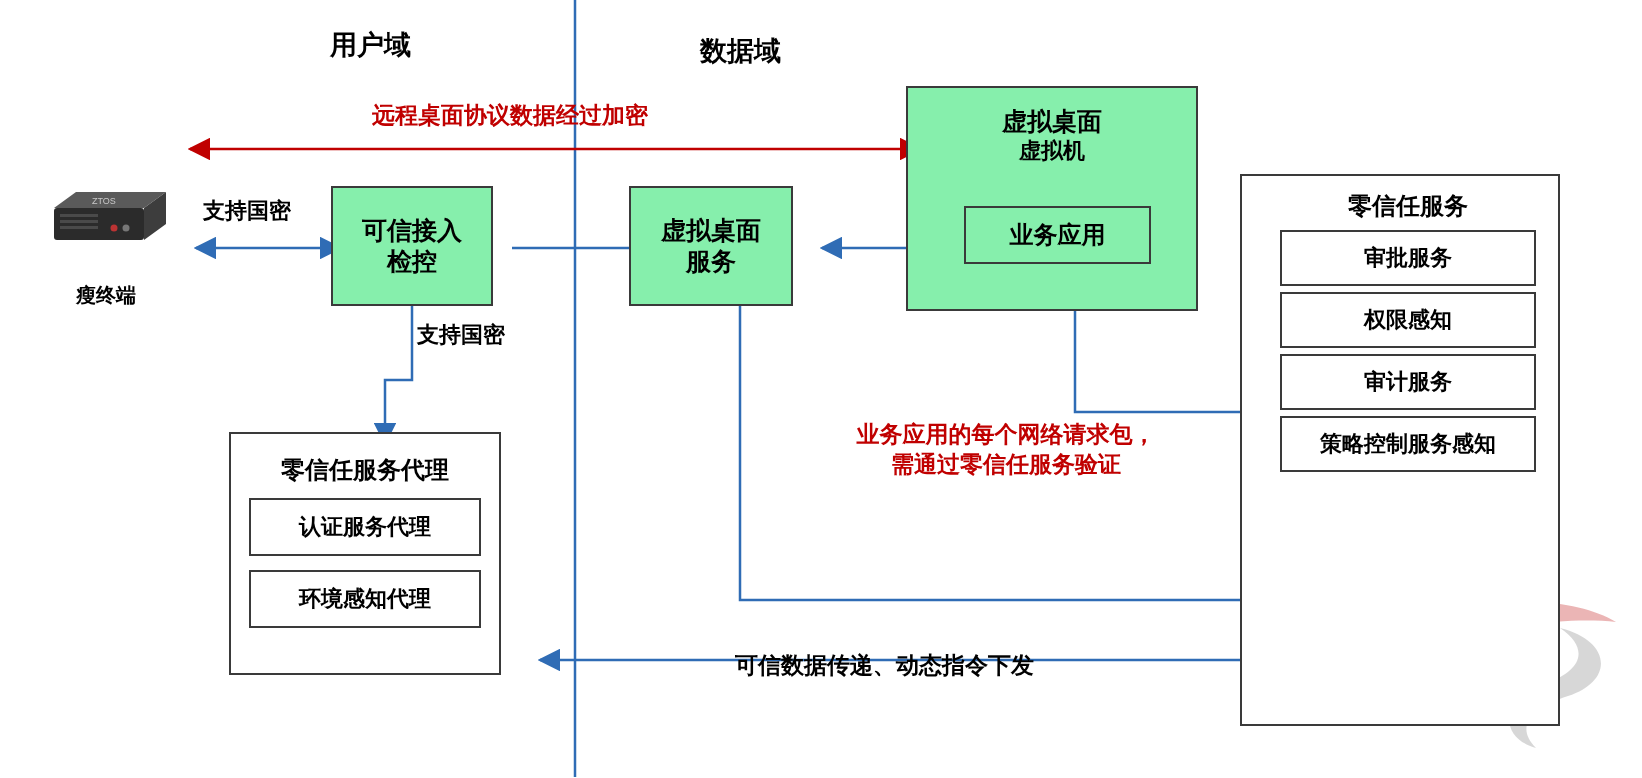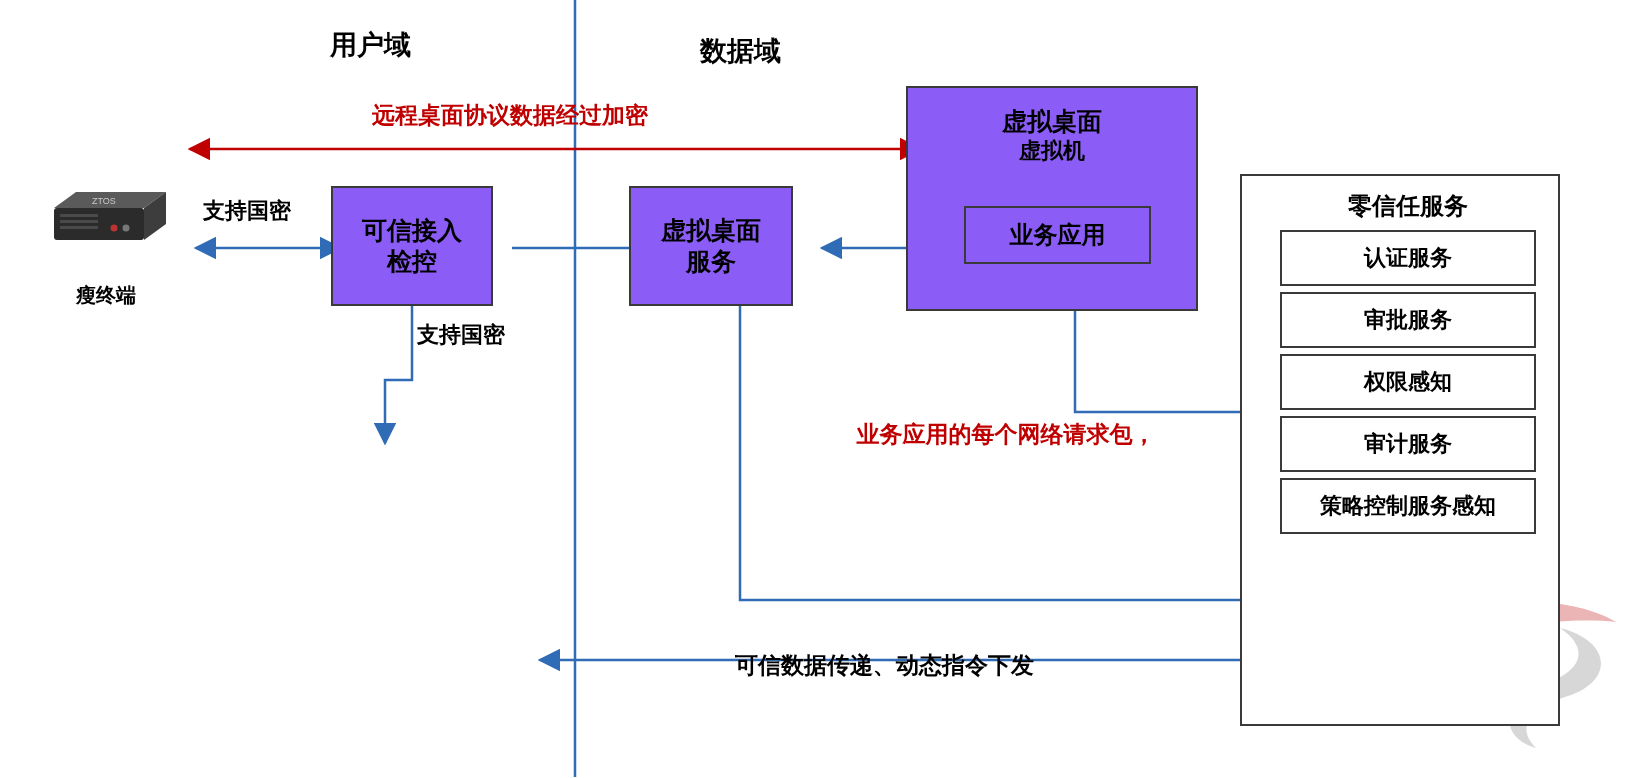--- a/index.html
+++ b/index.html
@@ -21,21 +21,21 @@
     position: absolute;
     left: 0;
     top: 0;
     width: 1642px;
     height: 778px;
   }
   .node {
     position: absolute;
     box-sizing: border-box;
     border: 2px solid #3a3a3a;
-    background: #8b5cf6;
+    background: #86efac;
     display: flex;
     flex-direction: column;
     align-items: center;
     justify-content: center;
     text-align: center;
     font-weight: bold;
     color: #000000;
     z-index: 3;
   }
   .node-line {
@@ -217,29 +217,34 @@
   <div class="node" style="left:906px; top:86px; width:292px; height:225px; justify-content:flex-start; padding-top:18px;">
     <span class="node-line" style="font-size:25px;">虚拟桌面</span>
     <span class="node-line" style="font-size:22px;">虚拟机</span>
     <div class="node" style="position:absolute; left:56px; top:118px; width:187px; height:58px; font-size:24px;">
       <span class="node-line">业务应用</span>
     </div>
   </div>
 
   <div class="zt-box" style="left:1240px; top:174px; width:320px; height:552px;">
     <div class="zt-title">零信任服务</div>
-    <div class="zt-item">认证服务</div>
     <div class="zt-item">审批服务</div>
     <div class="zt-item">权限感知</div>
     <div class="zt-item">审计服务</div>
     <div class="zt-item">策略控制服务感知</div>
   </div>
 
+  <div class="agent-box" style="left:229px; top:432px; width:272px; height:243px;">
+    <div class="agent-title">零信任服务代理</div>
+    <div class="agent-item">认证服务代理</div>
+    <div class="agent-item">环境感知代理</div>
+  </div>
 
   <div class="label red" style="left:372px; top:100px; font-size:23px;">远程桌面协议数据经过加密</div>
   <div class="label" style="left:203px; top:196px; font-size:22px;">支持国密</div>
   <div class="label" style="left:417px; top:320px; font-size:22px;">支持国密</div>
   <div class="label red multi" style="left:836px; top:420px; width:340px; font-size:23px; text-align:center;">
     <div>业务应用的每个网络请求包，</div>
+    <div>需通过零信任服务验证</div>
   </div>
   <div class="label" style="left:735px; top:650px; font-size:23px;">可信数据传递、动态指令下发</div>
 
 </div>
 
 </body></html>

